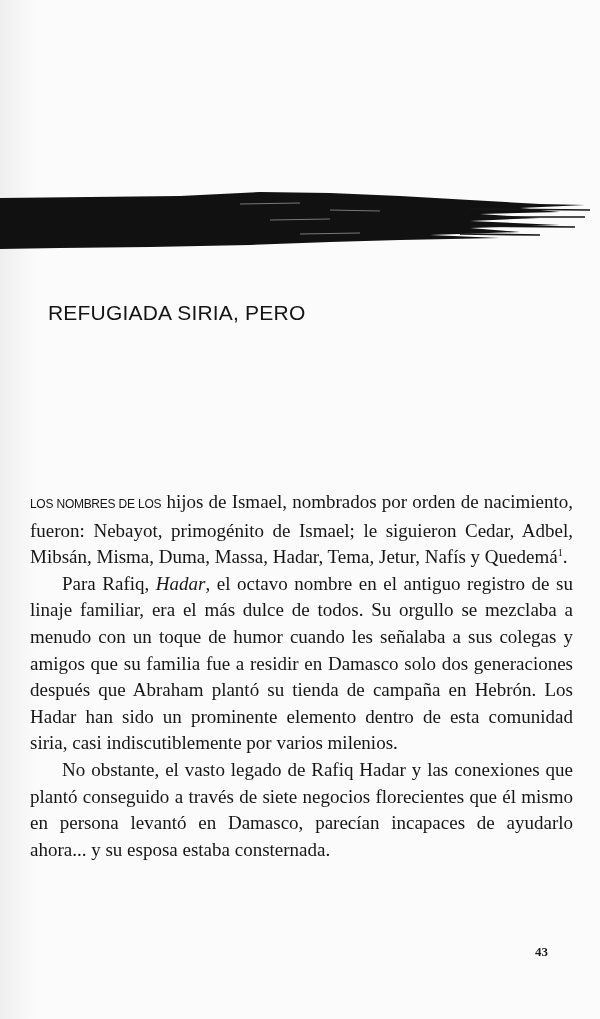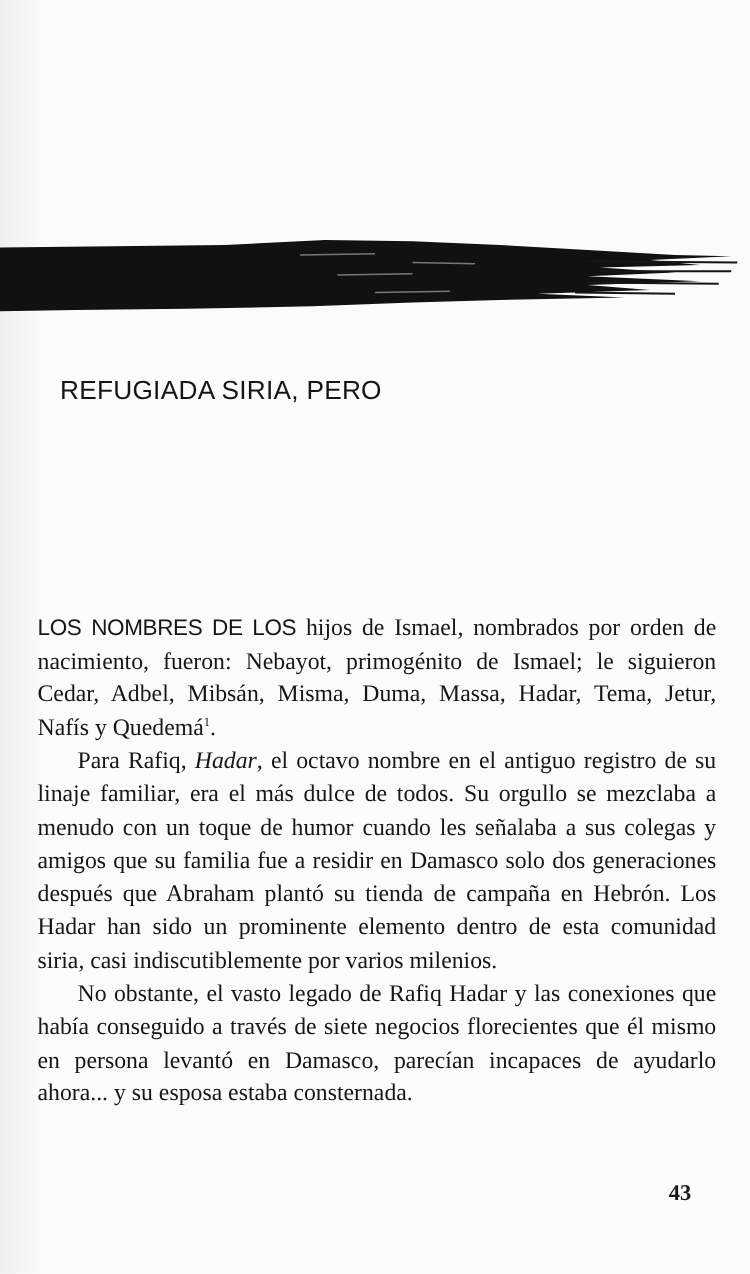--- a/index.html
+++ b/index.html
@@ -82,31 +82,31 @@
       color: #161616;
     }
     .body-text p {
       margin: 0;
       text-align: justify;
       text-align-last: left;
     }
     .body-text p.indent { text-indent: 32px; }
     .smallcaps-lead {
       font-family: "Liberation Sans", sans-serif;
-      font-size: 18px;
+      font-size: 12px;
       letter-spacing: -0.3px;
     }
     sup { font-size: 10px; line-height: 0; }
     .page-number {
       position: absolute;
       left: 535px;
       top: 944px;
       font-family: "Liberation Serif", serif;
       font-weight: bold;
-      font-size: 18px;
+      font-size: 13px;
       color: #1a1a1a;
     }
   </style>
 </head>
 <body>
 
 <div class="page">
 
   <div class="bleed bleed-top">
     <div>&nbsp;</div>
@@ -120,17 +120,17 @@
     </svg>
   </div>
 
   <h1 class="chapter-title">
     <span>REFUGIADA SIRIA, PERO</span>
   </h1>
 
   <div class="body-text">
     <p><span class="smallcaps-lead">LOS NOMBRES DE LOS</span><span> hijos de Ismael, nombrados por orden de nacimiento, fueron: Nebayot, primogénito de Ismael; le siguieron Cedar, Adbel, Mibsán, Misma, Duma, Massa, Hadar, Tema, Jetur, Nafís y Quedemá</span><sup>1</sup><span>.</span></p>
     <p class="indent"><span>Para Rafiq, </span><em>Hadar</em><span>, el octavo nombre en el antiguo registro de su linaje familiar, era el más dulce de todos. Su orgullo se mezclaba a menudo con un toque de humor cuando les señalaba a sus colegas y amigos que su familia fue a residir en Damasco solo dos generaciones después que Abraham plantó su tienda de campaña en Hebrón. Los Hadar han sido un prominente elemento dentro de esta comunidad siria, casi indiscutiblemente por varios milenios.</span></p>
-    <p class="indent"><span>No obstante, el vasto legado de Rafiq Hadar y las conexiones que había conseguido a través de siete negocios florecientes que él mismo en persona levantó en Damasco, parecían incapaces de ayudarlo ahora... y su esposa estaba consternada.</span></p>
+    <p class="indent"><span>No obstante, el vasto legado de Rafiq Hadar y las conexiones que plantó conseguido a través de siete negocios florecientes que él mismo en persona levantó en Damasco, parecían incapaces de ayudarlo ahora... y su esposa estaba consternada.</span></p>
   </div>
 
   <div class="page-number">43</div>
 </div>
 
 </body></html>

